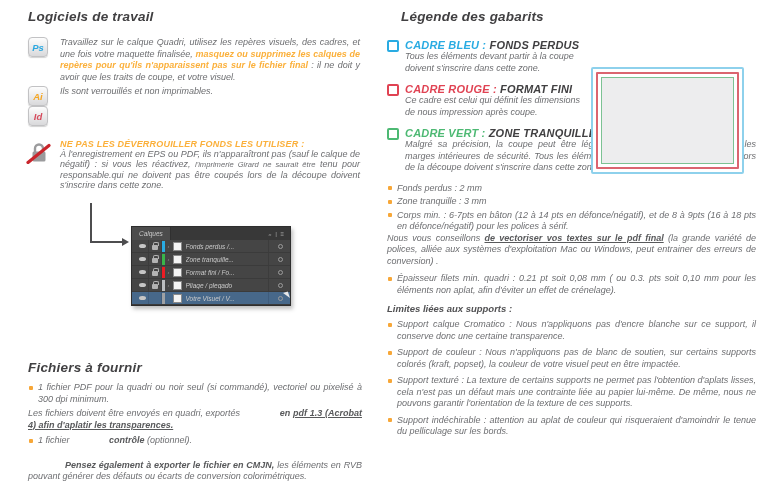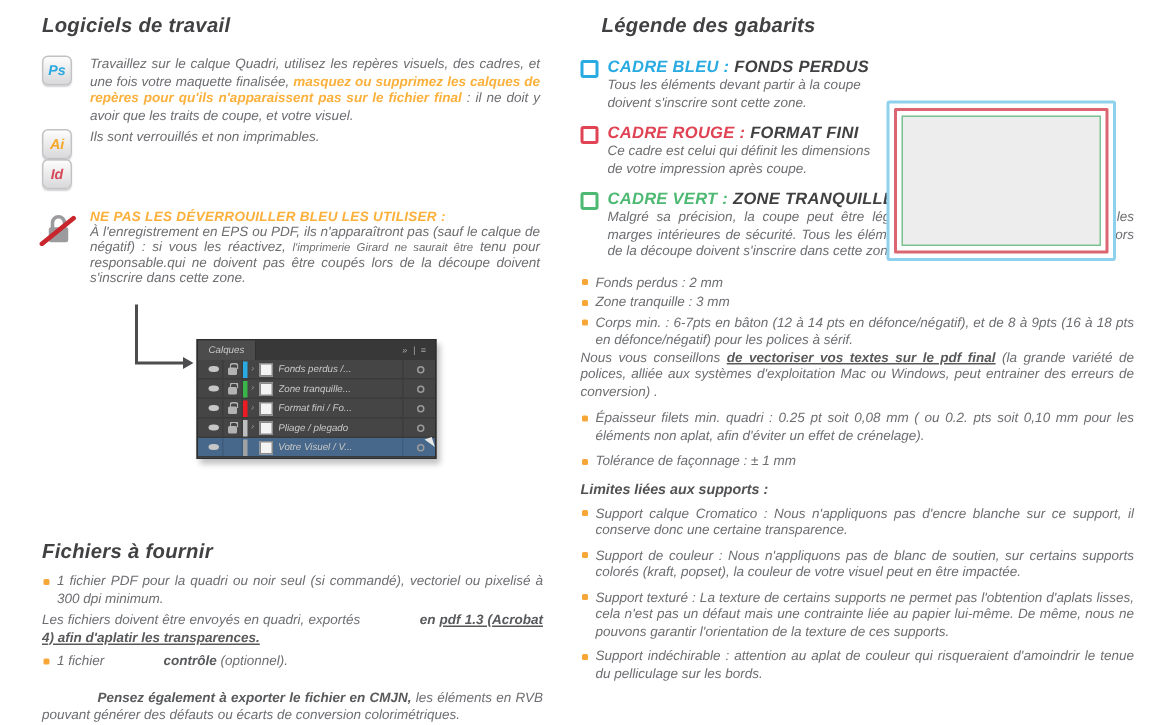--- a/index.html
+++ b/index.html
@@ -111,21 +111,21 @@
 
   <div class="abs item" style="left:26px;top:139px;width:334px;gap:9px;">
     <div style="width:25px;flex:none;padding-top:3px;">
       <svg width="25" height="22" viewBox="0 0 25 22">
         <path d="M9 10 V6.5 a4 4 0 0 1 8 0 V10" fill="none" stroke="#9B9B9D" stroke-width="2.4"></path>
         <rect x="6.5" y="9.5" width="13" height="10" rx="1.5" fill="#9B9B9D"></rect>
         <line x1="2" y1="20.5" x2="23" y2="3.5" stroke="#C9252C" stroke-width="3.2" stroke-linecap="round"></line>
       </svg>
     </div>
     <div>
-      <div class="warn-title">NE PAS LES DÉVERROUILLER BLEU LES UTILISER :</div>
+      <div class="warn-title">NE PAS LES DÉVERROUILLER FONDS LES UTILISER :</div>
       <p class="warn-body"><span>À l'enregistrement en EPS ou PDF, ils n'apparaîtront pas (sauf le calque de négatif) : si vous les réactivez, </span><span class="small-inline">l'imprimerie Girard ne saurait être</span><span> tenu pour responsable.qui ne doivent pas être coupés lors de la découpe doivent s'inscrire dans cette zone.</span></p>
     </div>
   </div>
 
   <div class="abs arrow-v"></div>
   <div class="abs arrow-h"></div>
   <div class="abs arrow-head"></div>
 
   <div class="abs panel">
     <div class="panel-header">
@@ -217,32 +217,32 @@
     <h2 style="margin-left:14px;">Légende des gabarits</h2>
 
     <div style="margin-top:15px;position:relative;">
 
       <div class="legend-item">
         <div class="li-row">
           <span class="lsq" style="border-color: rgb(41, 171, 226);"></span>
           <div style="width:178px;">
             <div class="li-title"><span class="li-label" style="color: rgb(41, 171, 226);">CADRE BLEU :</span>
               <span>FONDS PERDUS</span></div>
-            <div class="li-desc">Tous les éléments devant partir à la coupe doivent s'inscrire sont cette zone.</div>
+            <div class="li-desc">Tous les éléments devant partir à la coupe doivent s'inscrire dans cette zone.</div>
           </div>
         </div>
       </div>
 
       <div class="legend-item">
         <div class="li-row">
           <span class="lsq" style="border-color: rgb(224, 67, 83);"></span>
           <div style="width:178px;">
             <div class="li-title"><span class="li-label" style="color: rgb(224, 67, 83);">CADRE ROUGE :</span>
               <span>FORMAT FINI</span></div>
-            <div class="li-desc">Ce cadre est celui qui définit les dimensions de votre impression après coupe.</div>
+            <div class="li-desc">Ce cadre est celui qui définit les dimensions de nous impression après coupe.</div>
           </div>
         </div>
       </div>
 
       <div class="legend-item">
         <div class="li-row">
           <span class="lsq" style="border-color: rgb(77, 185, 115);"></span>
           <div>
             <div class="li-title"><span class="li-label" style="color: rgb(77, 185, 115);">CADRE VERT :</span>
               <span>ZONE TRANQUILLE</span></div>
@@ -256,22 +256,21 @@
           <div class="diag-green"></div>
         </div>
       </div>
     </div>
 
     <div style="margin-top:8px;">
       <p class="bullet"><span>Fonds perdus : 2 mm</span></p>
       <p class="bullet" style="margin-top:2px;"><span>Zone tranquille : 3 mm</span></p>
       <p class="bullet" style="margin-top:2px;"><span>Corps min. : 6-7pts en bâton (12 à 14 pts en défonce/négatif), et de 8 à 9pts (16 à 18 pts en défonce/négatif) pour les polices à sérif.</span></p>
       <p><span>Nous vous conseillons </span><span class="bold-underline">de vectoriser vos textes sur le pdf final</span><span> (la grande variété de polices, alliée aux systèmes d'exploitation Mac ou Windows, peut entrainer des erreurs de conversion) .</span></p>
-      <p class="bullet" style="margin-top:6px;"><span>Épaisseur filets min. quadri : 0.25 pt soit 0,08 mm ( ou 0.2. pts soit 0,10 mm pour les éléments non aplat, afin d'éviter un effet de crénelage).</span></p>
-      <p class="bullet" style="margin-top:6px;"><span>Tolérance de façonnage : ± 1 mm</span></p>
+      <p class="bullet" style="margin-top:6px;"><span>Épaisseur filets min. quadri : 0.21 pt soit 0,08 mm ( ou 0.3. pts soit 0,10 mm pour les éléments non aplat, afin d'éviter un effet de crénelage).</span></p>
     </div>
 
     <div class="sub-head" style="margin-top:7px;">Limites liées aux supports :</div>
     <div>
       <p class="bullet" style="margin-top:5px;"><span>Support calque Cromatico : Nous n'appliquons pas d'encre blanche sur ce support, il conserve  donc une certaine transparence.</span></p>
       <p class="bullet" style="margin-top:5px;"><span>Support de couleur : Nous n'appliquons pas de blanc de soutien, sur certains supports colorés (kraft, popset), la couleur de votre visuel peut en être impactée.</span></p>
       <p class="bullet" style="margin-top:5px;"><span>Support texturé : La texture de certains supports ne permet pas l'obtention d'aplats lisses, cela n'est pas un défaut mais une contrainte liée au papier lui-même. De même, nous ne pouvons garantir l'orientation de la texture de ces supports.</span></p>
       <p class="bullet" style="margin-top:5px;"><span>Support indéchirable : attention au aplat de couleur qui risqueraient d'amoindrir le tenue du pelliculage sur les bords.</span></p>
     </div>
   </div>

